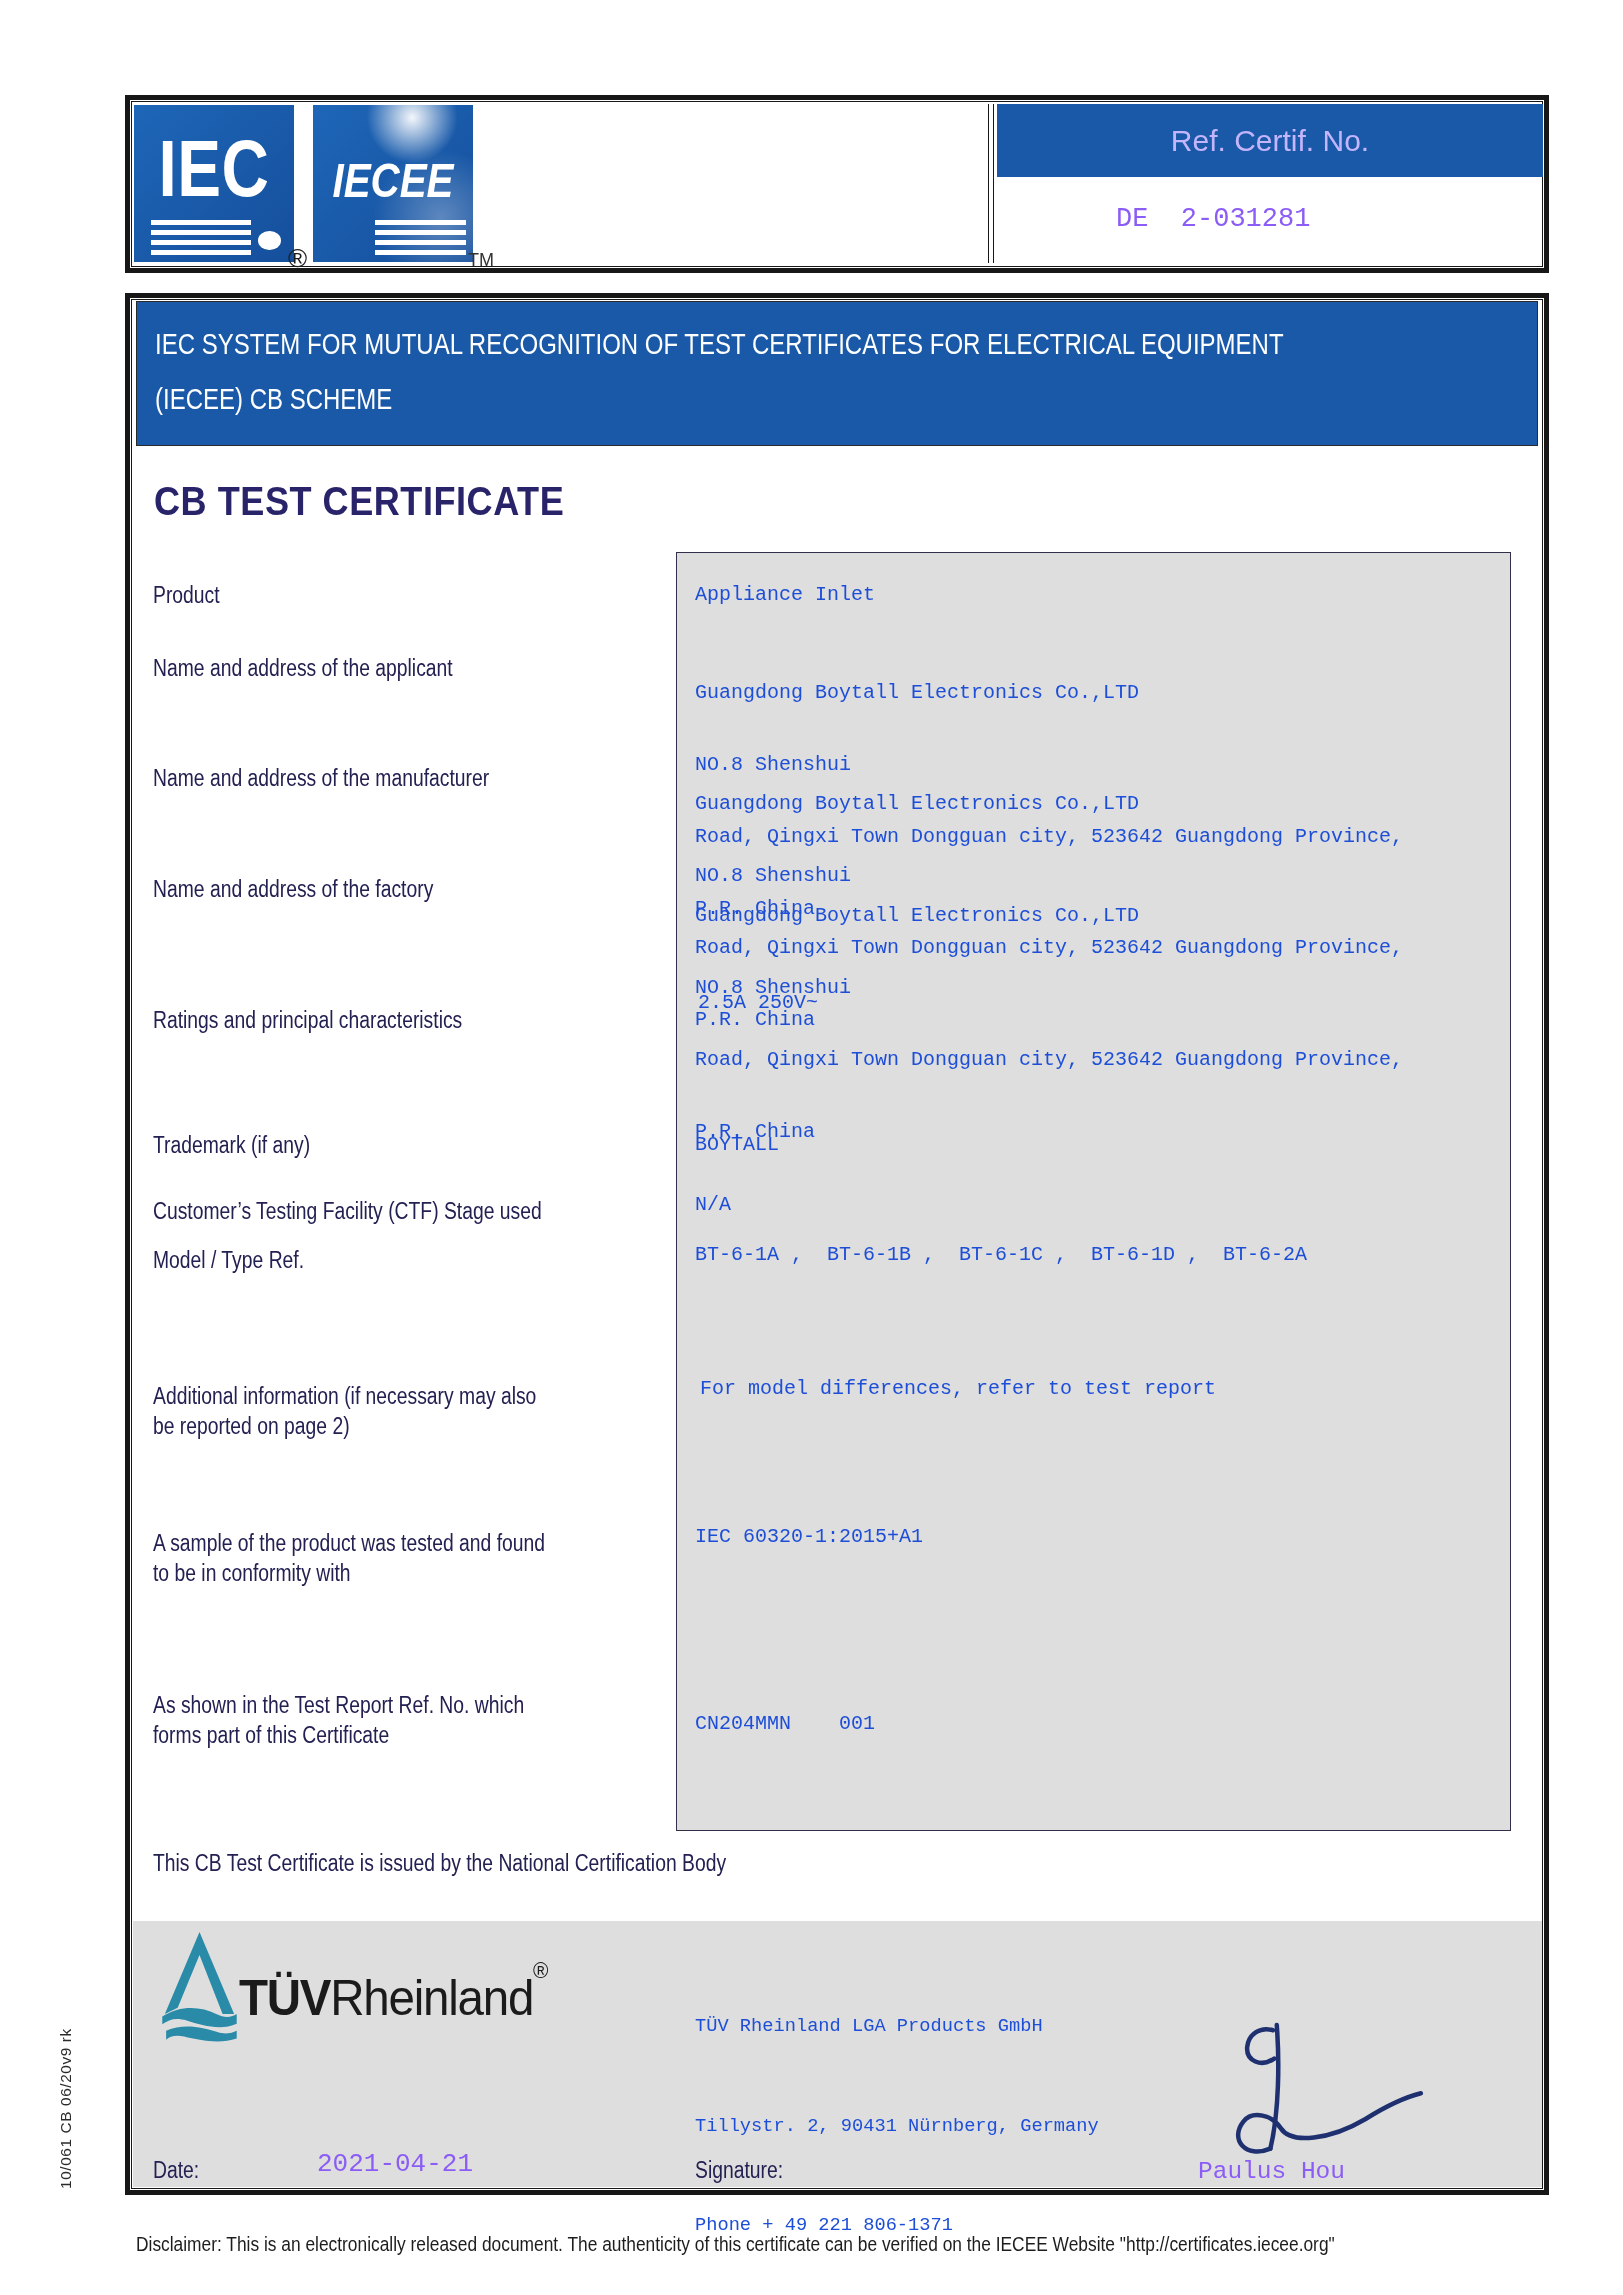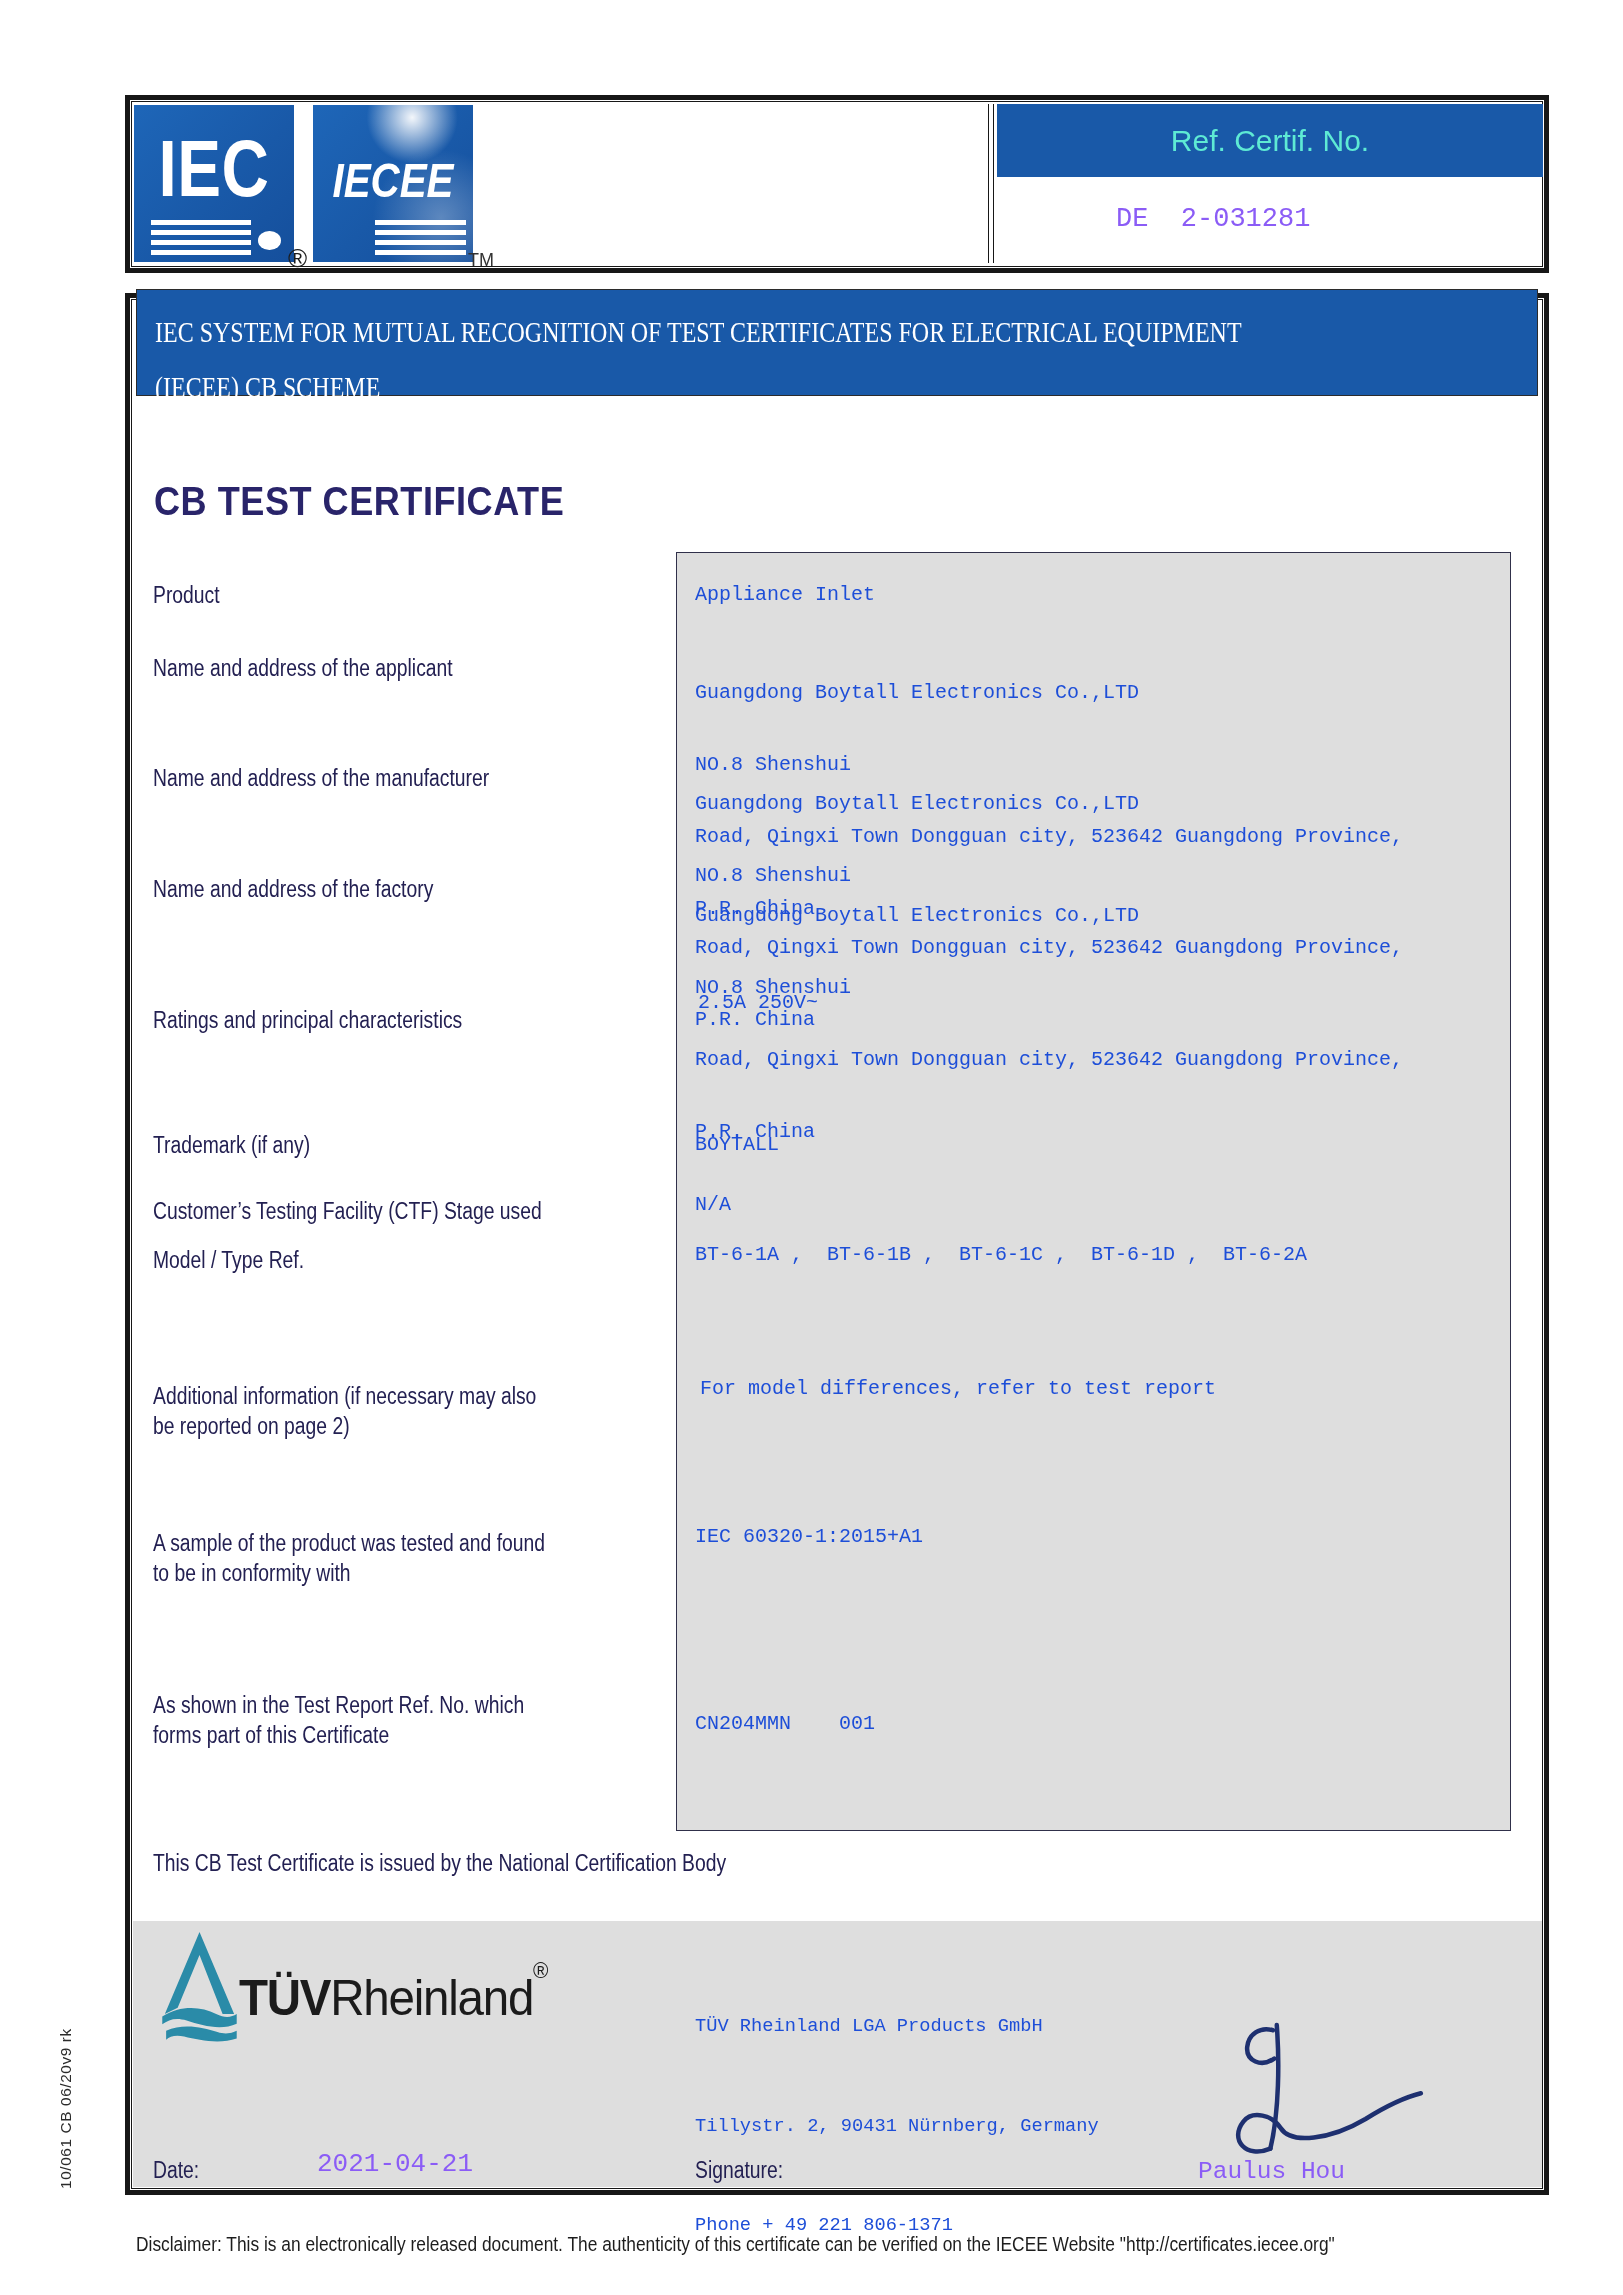--- a/index.html
+++ b/index.html
@@ -15,21 +15,21 @@
   .iec-bar{position:absolute;height:5.1px;background:#fff;}
   .iec-dot{position:absolute;width:23px;height:19.3px;background:#fff;border-radius:50%;}
   .iecee-word{position:absolute;left:0;right:0;top:48px;text-align:center;color:#fff;
               font-weight:bold;font-style:italic;font-size:48px;transform:scaleX(.84);transform-origin:50% 0;}
   .glow{position:absolute;inset:0;background:
         radial-gradient(circle at 62% 8%, rgba(255,255,255,.95) 0%, rgba(255,255,255,0) 26%),
         radial-gradient(circle at 80% 72%, rgba(255,255,255,.30) 0%, rgba(255,255,255,0) 40%);}
   .mark{position:absolute;color:#1c1c1c;}
   
   .vdivider{position:absolute;width:5.8px;border-left:1.9px solid #171717;border-right:1.9px solid #171717;box-sizing:border-box;}
-  .refbar{position:absolute;background:#1959A8;color:#5eead4;display:flex;align-items:center;justify-content:center;
+  .refbar{position:absolute;background:#1959A8;color:#c4b5fd;display:flex;align-items:center;justify-content:center;
           font-size:30px;}
   
   .banner{position:absolute;background:#1959A8;border:1.3px solid #2b2b2b;box-sizing:border-box;color:#fff;}
   .banner .bl{position:absolute;left:18px;white-space:nowrap;font-size:30px;transform:scaleX(.80);transform-origin:0 0;}
   .title{position:absolute;font-weight:bold;font-size:41px;color:#29246A;white-space:nowrap;
          transform:scaleX(.88);transform-origin:0 0;letter-spacing:0.6px;}
   
   .graybox{position:absolute;background:#DEDEDE;border:1.3px solid #30304a;box-sizing:border-box;}
   .lbl{position:absolute;font-size:23px;line-height:30px;color:#232052;transform:scaleX(.84);transform-origin:0 0;
        white-space:nowrap;}
@@ -78,21 +78,21 @@
   <span class="mark" style="left:468px;top:250px;font-size:18px;color:#333;">TM</span>
 
   <div class="vdivider" style="left:988px;top:104px;height:159px;"></div>
   <div class="refbar" style="left:997px;top:104px;width:546px;height:73px;">
     <span>Ref. Certif. No.</span>
   </div>
   <div class="mono dark" style="left:1116px;top:207px;font-size:27px;">DE  2-031281</div>
 
   <div class="dbox" style="left:125px;top:293px;width:1424px;height:1902px;"></div>
 
-  <div class="banner" style="left:136px;top:289px;width:1402px;height:107px;font-family:Liberation Serif, serif;">
+  <div class="banner" style="left:136px;top:301px;width:1402px;height:145px;">
     <div class="bl" style="top:24.5px;">IEC SYSTEM FOR MUTUAL RECOGNITION OF TEST CERTIFICATES FOR ELECTRICAL EQUIPMENT</div>
     <div class="bl" style="top:80px;">(IECEE) CB SCHEME</div>
   </div>
 
   <div class="title" style="left:154px;top:478px;">CB TEST CERTIFICATE</div>
 
   <div class="graybox" style="left:676px;top:552px;width:835px;height:1279px;"></div>
 
   <div class="lbl" style="left:153px;top:580px;">Product</div>
   <div class="lbl" style="left:153px;top:653px;">Name and address of the applicant</div>

